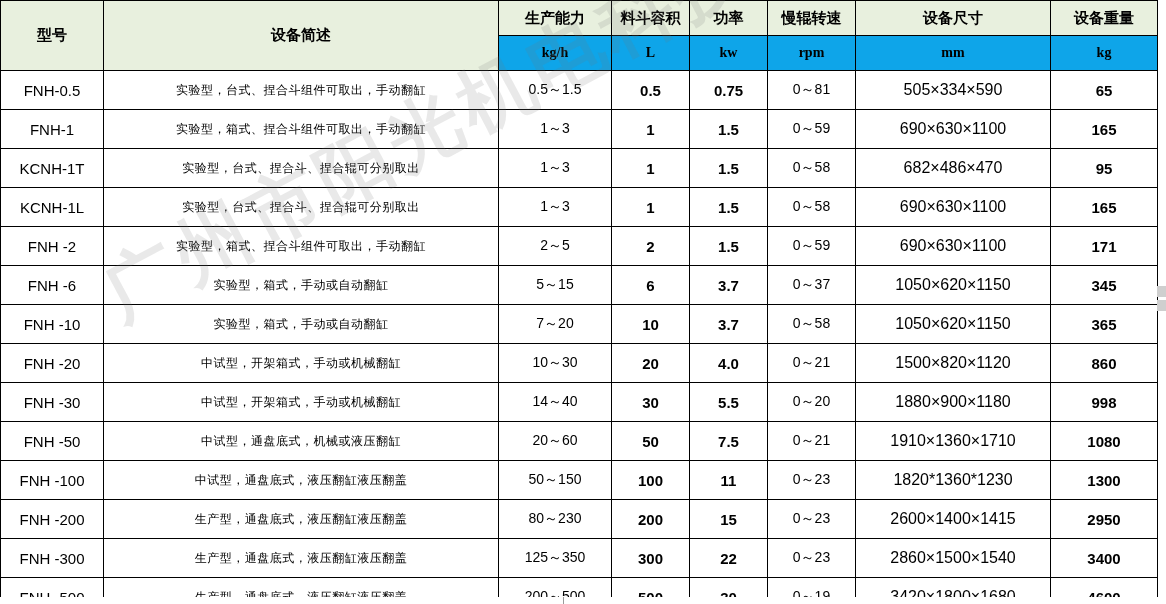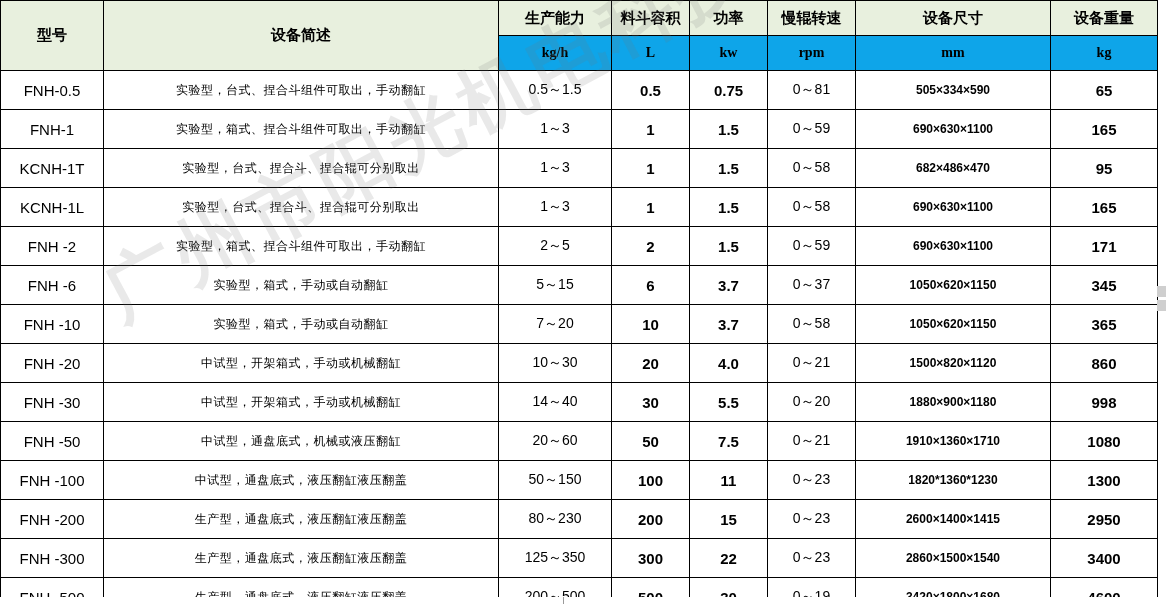--- a/index.html
+++ b/index.html
@@ -88,22 +88,22 @@
   td.num {
     font-weight: bold;
     font-size: 15px;
   }
   td.range {
     font-weight: normal;
     font-size: 14px;
     margin-left: 6px;
   }
   td.dim {
-    font-weight: bold;
-    font-size: 12px;
+    font-weight: normal;
+    font-size: 16px;
   }
   td.weight {
     font-weight: bold;
     font-size: 15px;
   }
   col.c-model { width: 103px; }
   col.c-desc  { width: 395px; }
   col.c-cap   { width: 113px; }
   col.c-vol   { width: 78px; }
   col.c-pow   { width: 78px; }

